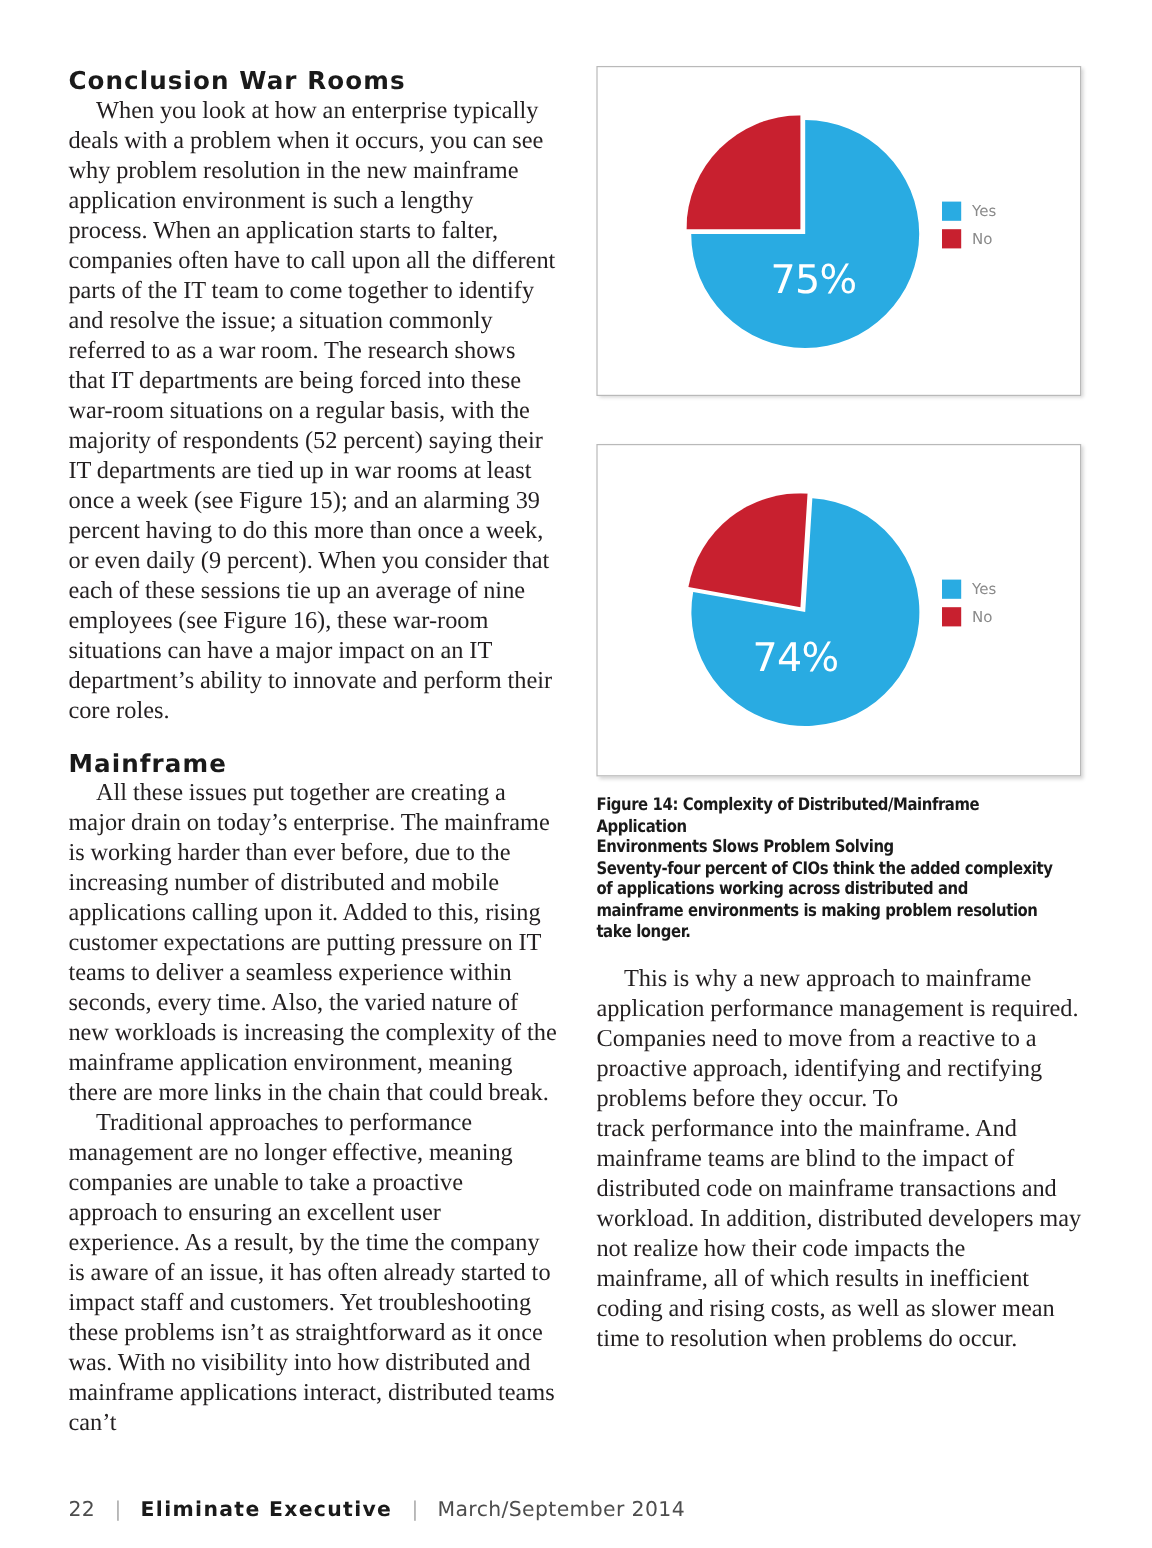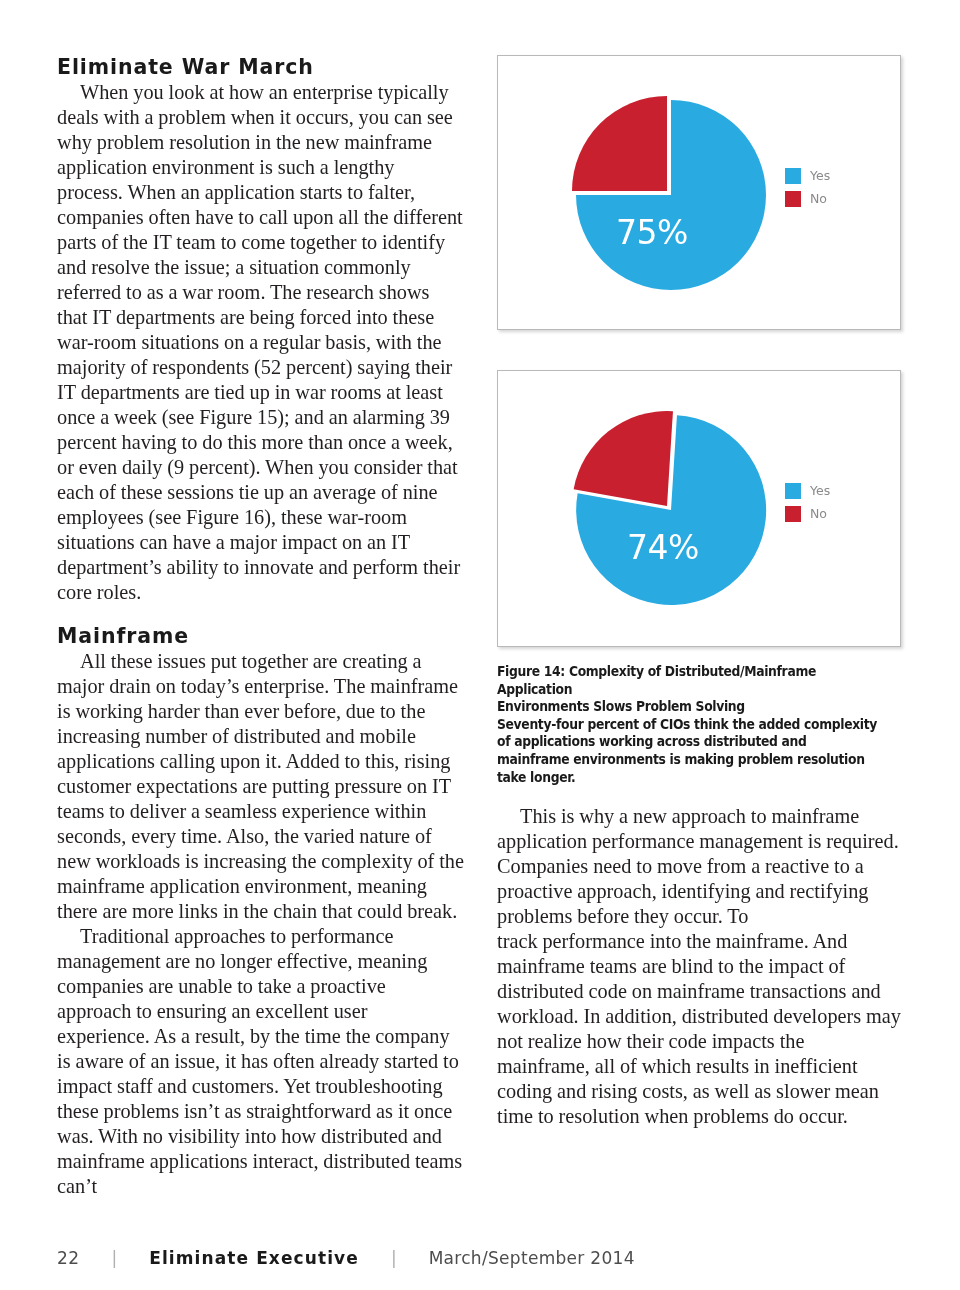--- a/index.html
+++ b/index.html
@@ -134,21 +134,20 @@
     margin: 0;
   }
 
   
   .footer {
     position: absolute;
     left: 57px;
     bottom: 22px;
     display: flex;
     align-items: baseline;
-    gap: 16px;
   }
   .footer-page {
     font-family: "DejaVu Sans", "Liberation Sans", sans-serif;
     font-size: 17px;
     color: #4d4d4d;
     letter-spacing: 0.4px;
   }
   .footer-sep {
     font-family: "DejaVu Sans", "Liberation Sans", sans-serif;
     font-size: 17px;
@@ -169,21 +168,21 @@
     letter-spacing: 0.3px;
   }
 </style>
 </head>
 <body>
 
 <div class="page">
 
   <div class="col-left">
 
-    <h2 class="section-head">Eliminate War March</h2>
+    <h2 class="section-head">Conclusion War Rooms</h2>
 
     <p class="body">When you look at how an enterprise typically deals with a problem when it occurs, you can see why problem resolution in the new mainframe application environment is such a lengthy process. When an application starts to falter, companies often have to call upon all the different parts of the IT team to come together to identify and resolve the issue; a situation commonly referred to as a war room. The research shows that IT departments are being forced into these war-room situations on a regular basis, with the majority of respondents (52 percent) saying their IT departments are tied up in war rooms at least once a week (see Figure 15); and an alarming 39 percent having to do this more than once a week, or even daily (9 percent). When you consider that each of these sessions tie up an average of nine employees (see Figure 16), these war-room situations can have a major impact on an IT department’s ability to innovate and perform their core roles.</p>
 
     <h2 class="section-head second">Mainframe</h2>
 
     <p class="body">All these issues put together are creating a major drain on today’s enterprise. The mainframe is working harder than ever before, due to the increasing number of distributed and mobile applications calling upon it. Added to this, rising customer expectations are putting pressure on IT teams to deliver a seamless experience within seconds, every time. Also, the varied nature of new workloads is increasing the complexity of the mainframe application environment, meaning there are more links in the chain that could break.</p>
 
     <p class="body">Traditional approaches to performance management are no longer effective, meaning companies are unable to take a proactive approach to ensuring an excellent user experience. As a result, by the time the company is aware of an issue, it has often already started to impact staff and customers. Yet troubleshooting these problems isn’t as straightforward as it once was. With no visibility into how distributed and mainframe applications interact, distributed teams can’t</p>
   </div>
 
@@ -194,21 +193,21 @@
 
         <div class="pie-wrap">
           <svg width="198" height="198" viewBox="0 0 198 198" aria-hidden="true">
 
             <path d="M 99 99 L 99 4 A 95 95 0 1 1 4 99 Z" fill="#29abe2"></path>
 
             <path d="M 95 95 L 95 0 A 95 95 0 0 0 0 95 Z" fill="#c8202f"></path>
           </svg>
         </div>
 
-        <div class="pie-label" style="left:118px; top:160px;">75%</div>
+        <div class="pie-label" style="left:144px; top:160px;">75%</div>
 
         <div class="legend">
           <div class="legend-row">
             <span class="legend-swatch" style="background:#29abe2;"></span>
             <span class="legend-text">Yes</span>
           </div>
           <div class="legend-row">
             <span class="legend-swatch" style="background:#c8202f;"></span>
             <span class="legend-text">No</span>
           </div>

